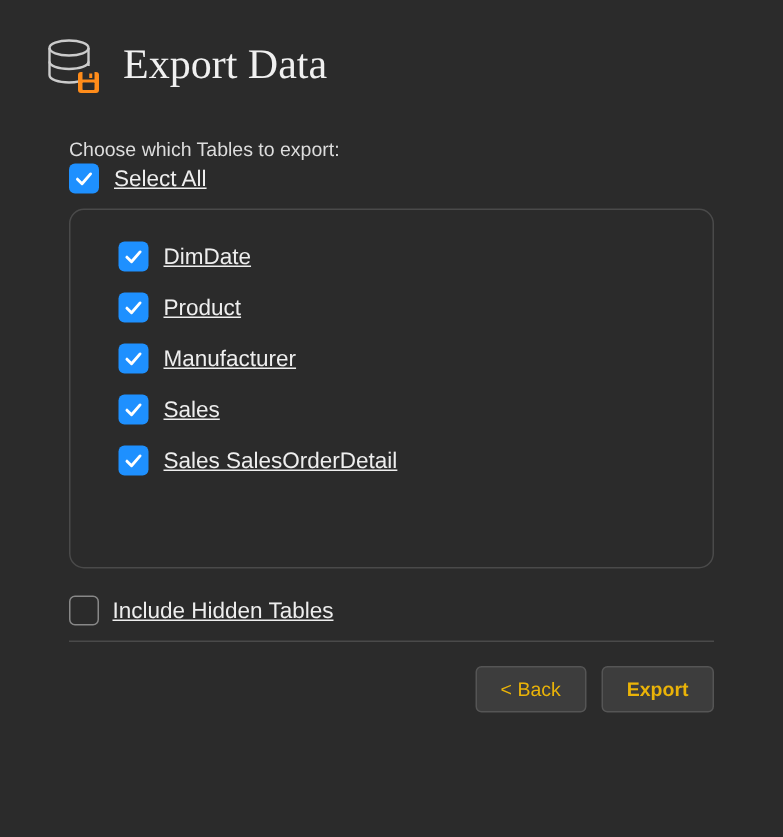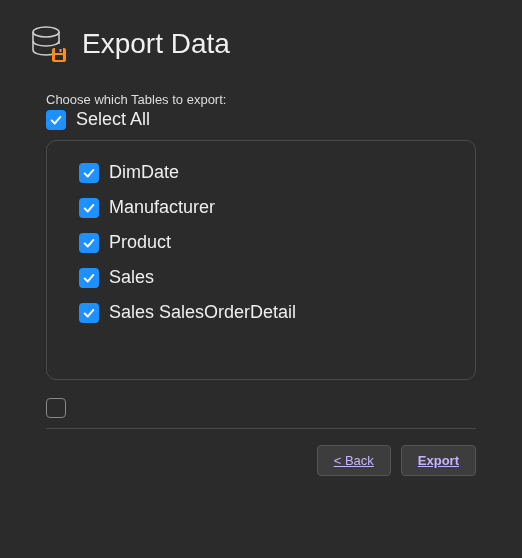--- a/index.html
+++ b/index.html
@@ -22,20 +22,21 @@
     }
     .header-icon {
       width: 40px;
       height: 40px;
       flex-shrink: 0;
     }
     .header-title {
       font-size: 28px;
       font-weight: 400;
       color: #f0f0f0;
+      font-family: Liberation Serif, serif;
     }
     .instruction {
       font-size: 13px;
       color: #ddd;
       margin-bottom: 2px;
       margin-left: 18px;
     }
     .select-all-row {
       display: flex;
       align-items: center;
@@ -58,22 +59,23 @@
     }
     .checkbox.unchecked {
       border: 1.5px solid #888;
       background: transparent;
     }
     .checkbox svg {
       width: 14px;
       height: 14px;
     }
     .cb-label {
-      font-size: 18px;
+      font-size: 15px;
       color: #eee;
+      text-decoration: underline;
     }
     .tables-panel {
       border: 1px solid #4a4a4a;
       border-radius: 10px;
       margin: 0 18px 18px 18px;
       padding: 14px 16px 24px 16px;
       min-height: 240px;
     }
     .table-row {
       display: flex;
@@ -101,28 +103,27 @@
     }
     .button-row {
       display: flex;
       justify-content: flex-end;
       gap: 10px;
       margin-right: 18px;
     }
     .btn {
       background: #3d3d3d;
       border: 1px solid #555;
-      color: #c4b5fd;
+      color: #eab308;
       font-size: 13px;
       padding: 7px 16px;
       border-radius: 4px;
       cursor: pointer;
       min-width: 68px;
       text-align: center;
-      text-decoration: underline;
     }
     .btn.primary {
       font-weight: 600;
     }
   </style>
 </head>
 <body>
 
 <div class="dialog">
 
@@ -161,29 +162,29 @@
           </svg>
         </span>
       <span class="cb-label">DimDate</span>
     </div>
     <div class="table-row">
       <span class="checkbox checked">
           <svg viewBox="0 0 16 16">
             <path d="M3 8.5 L6.5 12 L13 4.5" stroke="#fff" stroke-width="2.2" fill="none" stroke-linecap="round" stroke-linejoin="round"></path>
           </svg>
         </span>
+      <span class="cb-label">Product</span>
+    </div>
+    <div class="table-row">
+      <span class="checkbox checked">
+          <svg viewBox="0 0 16 16">
+            <path d="M3 8.5 L6.5 12 L13 4.5" stroke="#fff" stroke-width="2.2" fill="none" stroke-linecap="round" stroke-linejoin="round"></path>
+          </svg>
+        </span>
       <span class="cb-label">Manufacturer</span>
-    </div>
-    <div class="table-row">
-      <span class="checkbox checked">
-          <svg viewBox="0 0 16 16">
-            <path d="M3 8.5 L6.5 12 L13 4.5" stroke="#fff" stroke-width="2.2" fill="none" stroke-linecap="round" stroke-linejoin="round"></path>
-          </svg>
-        </span>
-      <span class="cb-label">Product</span>
     </div>
     <div class="table-row">
       <span class="checkbox checked">
           <svg viewBox="0 0 16 16">
             <path d="M3 8.5 L6.5 12 L13 4.5" stroke="#fff" stroke-width="2.2" fill="none" stroke-linecap="round" stroke-linejoin="round"></path>
           </svg>
         </span>
       <span class="cb-label">Sales</span>
     </div>
     <div class="table-row">
@@ -192,20 +193,21 @@
             <path d="M3 8.5 L6.5 12 L13 4.5" stroke="#fff" stroke-width="2.2" fill="none" stroke-linecap="round" stroke-linejoin="round"></path>
           </svg>
         </span>
       <span class="cb-label">Sales SalesOrderDetail</span>
     </div>
   </div>
 
   <div class="options-row">
     <div class="option-item">
       <span class="checkbox unchecked"></span>
+      <span class="cb-label">Include Hidden Tables</span>
     </div>
   </div>
 
   <div class="divider"></div>
 
   <div class="button-row">
     <button class="btn">&lt; Back</button>
     <button class="btn primary">Export</button>
   </div>
 

